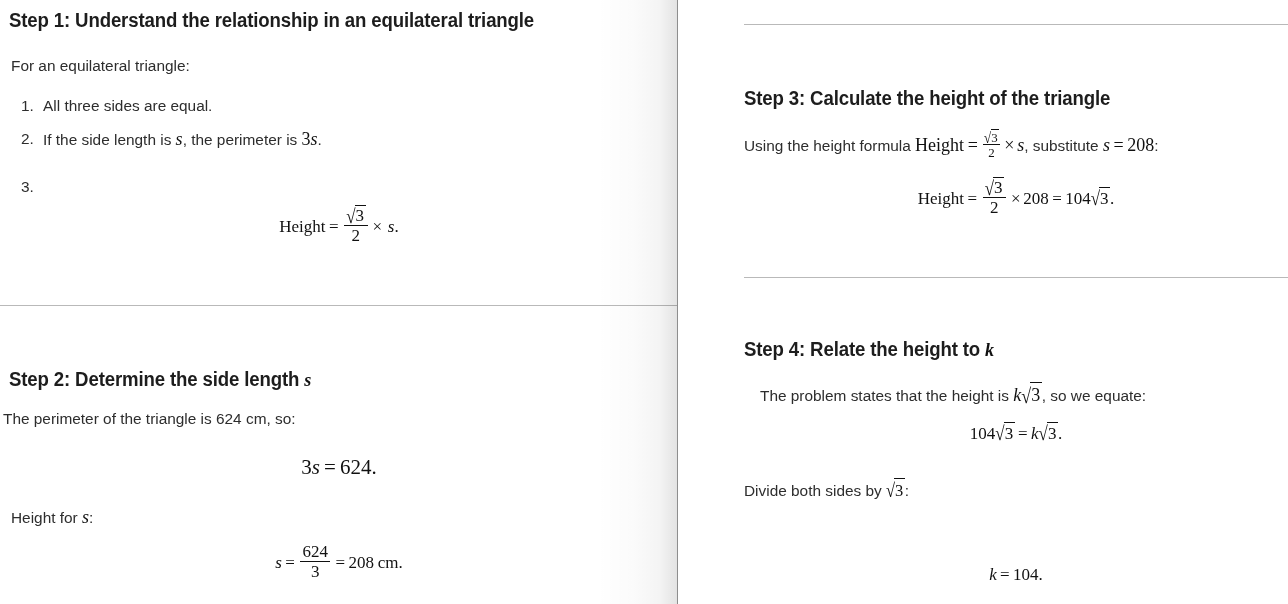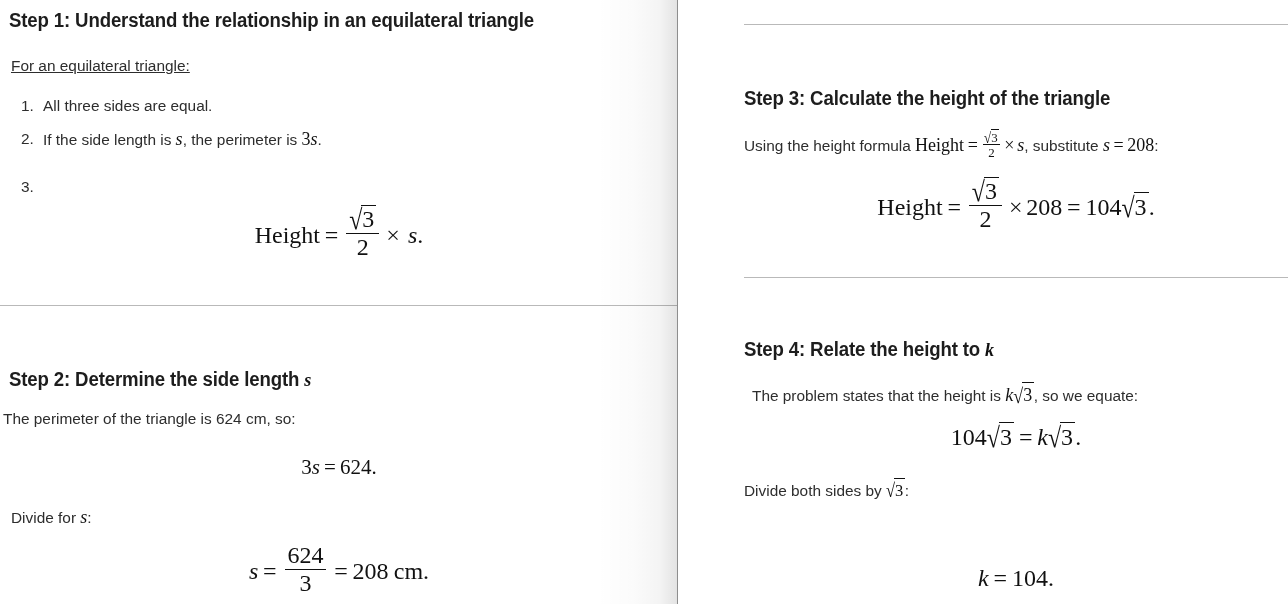--- a/index.html
+++ b/index.html
@@ -105,21 +105,21 @@
     white-space: nowrap;
   }
   .mi { font-style: italic; }           
   .mr { font-style: normal; }           
   .mn { font-style: normal; }
 
   .display-math {
     text-align: center;
     font-family: "Liberation Serif", "DejaVu Serif", serif;
     color: #111111;
-    font-size: 24px;
+    font-size: 17px;
     white-space: nowrap;
   }
   .inline-math {
     font-family: "Liberation Serif", "DejaVu Serif", serif;
     color: #111111;
     font-size: 18px;
     white-space: nowrap;
   }
   .inline-math-sm {
     font-family: "Liberation Serif", "DejaVu Serif", serif;
@@ -179,21 +179,21 @@
 </head>
 <body>
 
 <div id="page-root">
 
   <div class="column column-left">
 
     <div>
       <div class="step-heading" style="position:absolute; left:9px; top:7px;">Step 1: Understand the relationship in an equilateral triangle</div>
 
-      <div class="body-text" style="position:absolute; left:11px; top:55px;text-decoration:underline;">For an equilateral triangle:</div>
+      <div class="body-text" style="position:absolute; left:11px; top:55px;">For an equilateral triangle:</div>
 
       <ul class="list">
         <li class="list-item" style="position:absolute; left:11px; top:95px;">
           <span class="list-marker">1.</span>
           <span>All three sides are equal.</span>
         </li>
 
         <li class="list-item" style="position:absolute; left:11px; top:128px;">
           <span class="list-marker">2.</span>
           <span>If the side length is </span><span class="math mi inline-math">s</span><span>, the perimeter is </span><span class="math inline-math"><span class="mn">3</span><span class="mi">s</span></span><span>.</span>
@@ -218,21 +218,21 @@
 
     <div>
       <div class="step-heading" style="position:absolute; left:9px; top:366px;"><span>Step 2: Determine the side length </span><span class="math mi" style="font-size:19px;">s</span></div>
 
       <div class="body-text" style="position:absolute; left:3px; top:408px;">The perimeter of the triangle is 624 cm, so:</div>
 
       <div class="display-math" style="position:absolute; left:0; top:455px; width:678px; font-size:21px;">
         <span class="mn">3</span><span class="mi">s</span><span class="eq">=</span><span class="mn">624</span><span class="mr">.</span>
       </div>
 
-      <div class="body-text" style="position:absolute; left:11px; top:506px;"><span>Divide for </span><span class="math mi inline-math">s</span><span>:</span></div>
+      <div class="body-text" style="position:absolute; left:11px; top:506px;"><span>Height for </span><span class="math mi inline-math">s</span><span>:</span></div>
 
       <div class="display-math" style="position:absolute; left:0; top:543px; width:678px;">
         <span class="mi">s</span><span class="eq">=</span><span class="frac">
           <span class="num mn">624</span>
           <span class="den mn">3</span>
         </span><span class="eq">=</span><span class="mn">208</span><span class="mr" style="padding-left:0.22em;">cm</span><span class="mr">.</span>
       </div>
     </div>
   </div>
 
@@ -256,21 +256,21 @@
           <span class="den">2</span>
         </span><span class="times">×</span><span class="mn">208</span><span class="eq">=</span><span class="mn">104</span><span class="sqrt"><span class="radical">√</span><span class="radicand">3</span></span><span class="mr">.</span>
       </div>
     </div>
 
     <hr class="rule" style="position:absolute; left:0; top:277px; width:544px;">
 
     <div>
       <div class="step-heading" style="position:absolute; left:0; top:336px;"><span>Step 4: Relate the height to </span><span class="math mi" style="font-size:19px;">k</span></div>
 
-      <div class="body-text" style="position:absolute; left:8px; top:382px;"><span>The problem states that the height is </span><span class="inline-math"><span class="mi">k</span><span class="sqrt"><span class="radical">√</span><span class="radicand">3</span></span></span><span>, so we equate:</span></div>
+      <div class="body-text" style="position:absolute; left:16px; top:382px;"><span>The problem states that the height is </span><span class="inline-math"><span class="mi">k</span><span class="sqrt"><span class="radical">√</span><span class="radicand">3</span></span></span><span>, so we equate:</span></div>
 
       <div class="display-math" style="position:absolute; left:0; top:422px; width:544px;">
         <span class="mn">104</span><span class="sqrt"><span class="radical">√</span><span class="radicand">3</span></span><span class="eq">=</span><span class="mi">k</span><span class="sqrt"><span class="radical">√</span><span class="radicand">3</span></span><span class="mr">.</span>
       </div>
 
       <div class="body-text" style="position:absolute; left:0; top:478px;"><span>Divide both sides by </span><span class="inline-math-sm"><span class="sqrt"><span class="radical">√</span><span class="radicand">3</span></span></span><span>:</span></div>
 
       <div class="display-math" style="position:absolute; left:0; top:521px; width:544px;margin-top:44px;">
         <span class="mi">k</span><span class="eq">=</span><span class="mn">104</span><span class="mr">.</span>
       </div>

